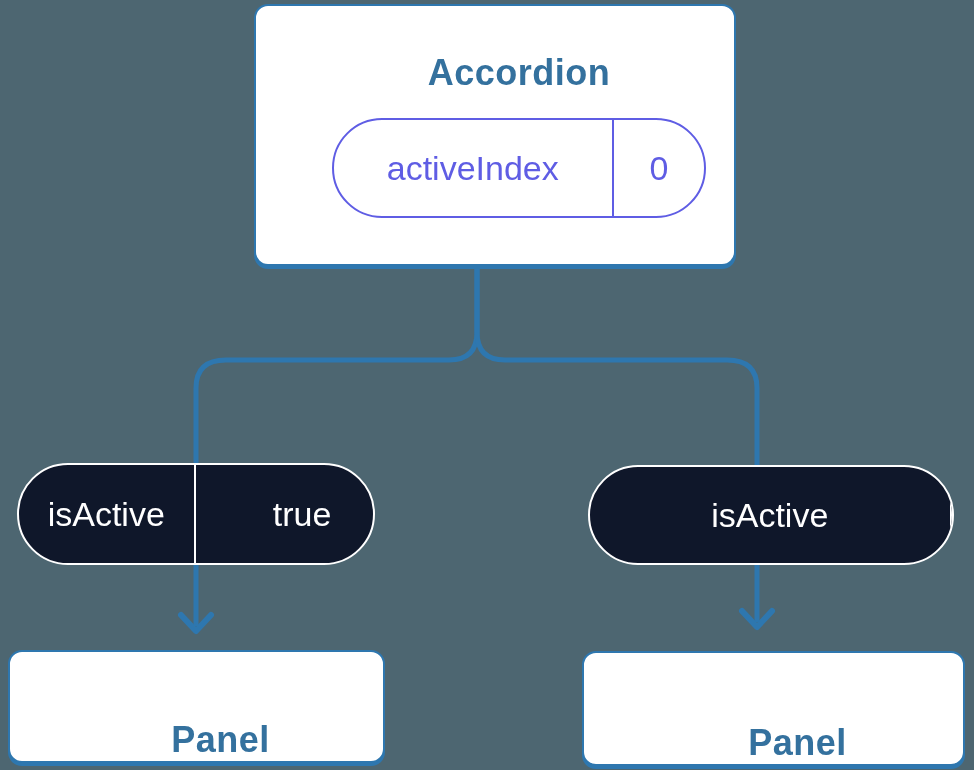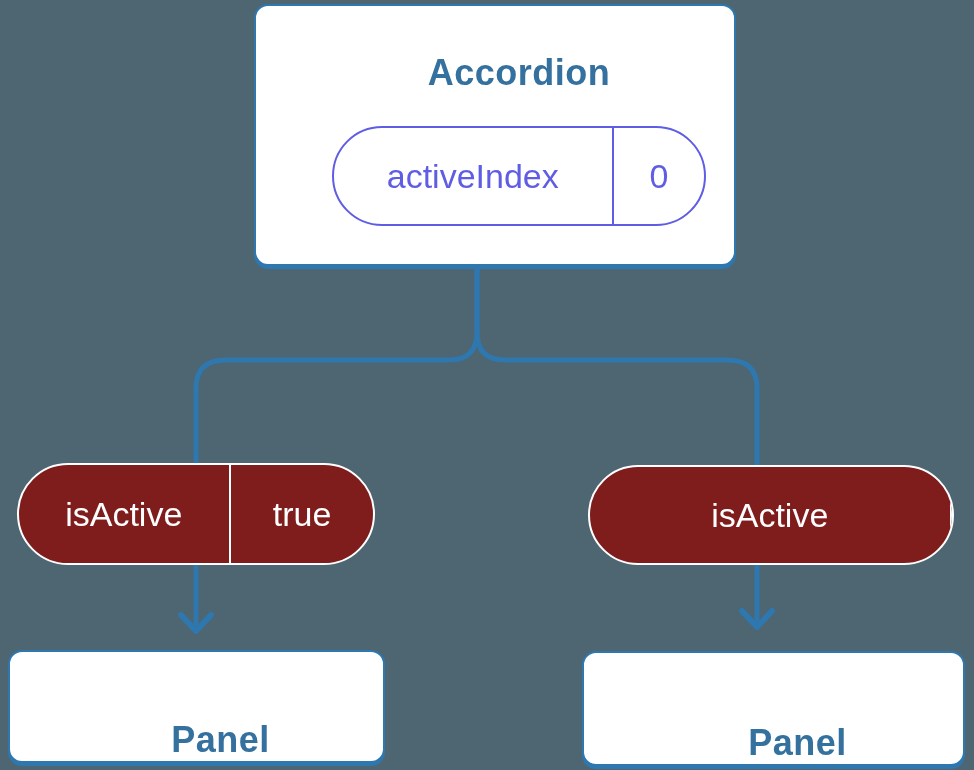--- a/index.html
+++ b/index.html
@@ -42,21 +42,21 @@
   #accordion-card {
     left: 254px; top: 4px;
     width: 482px; height: 262px;
     display: flex;
     flex-direction: column;
     align-items: center;
   }
   #accordion-card .node-title { margin-top: 46px; }
   .state-pill {
     box-sizing: border-box;
-    margin-top: 32px;
+    margin-top: 24px;
     width: 374px; height: 100px;
     border: 2.5px solid #5f5de4;
     border-radius: 50px;
     background: #ffffff;
     display: flex;
     align-items: stretch;
     overflow: hidden;
   }
   .state-pill .seg {
     display: flex;
@@ -66,40 +66,40 @@
     font-size: 34px;
     font-weight: 400;
   }
   .state-pill .seg.label { flex: 1; }
   .state-pill .seg.value { width: 90px; }
   .state-pill .divider { width: 2.5px; background: #5f5de4; }
 
   .prop-pill {
     position: absolute;
     box-sizing: border-box;
-    background: #7f1d1d;
+    background: #0f172a;
     border: 2.5px solid #ffffff;
     border-radius: 52px;
     display: flex;
     align-items: stretch;
     overflow: hidden;
     z-index: 1;
   }
   .prop-pill .seg {
     display: flex;
     align-items: center;
     justify-content: center;
     color: #ffffff;
     font-size: 34px;
     font-weight: 400;
   }
   .prop-pill .seg.label { flex: 1; }
   .prop-pill .divider { width: 2.5px; background: #ffffff; }
   #prop-pill-left  { left: 17px;  top: 463px; width: 358px; height: 102px; }
-  #prop-pill-left  .seg.value { width: 142px; }
+  #prop-pill-left  .seg.value { width: 142px; padding-left: 35px; }
   #prop-pill-right { left: 588px; top: 465px; width: 366px; height: 100px; }
   #prop-pill-right .seg.value { width: 150px; }
 
   .panel-card {
     display: flex;
     align-items: flex-end;
     justify-content: center;
   }
   #panel-left  { left: 8px;   top: 650px; width: 377px; height: 113px; }
   #panel-right { left: 582px; top: 651px; width: 383px; height: 115px; }

